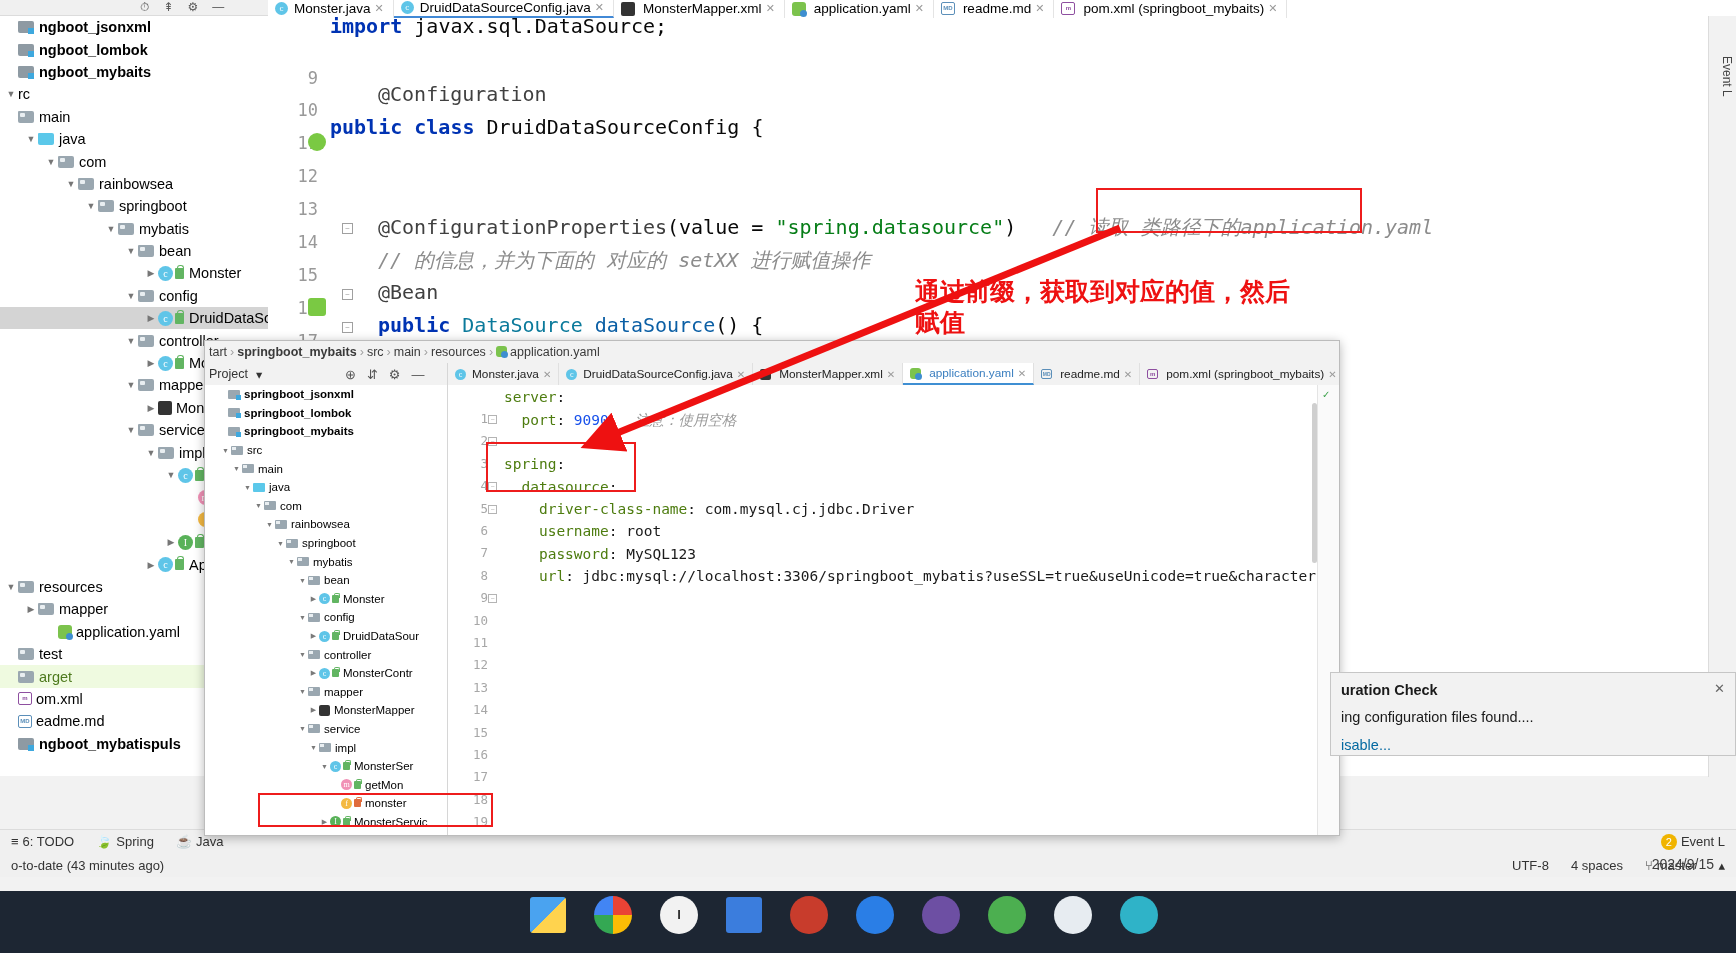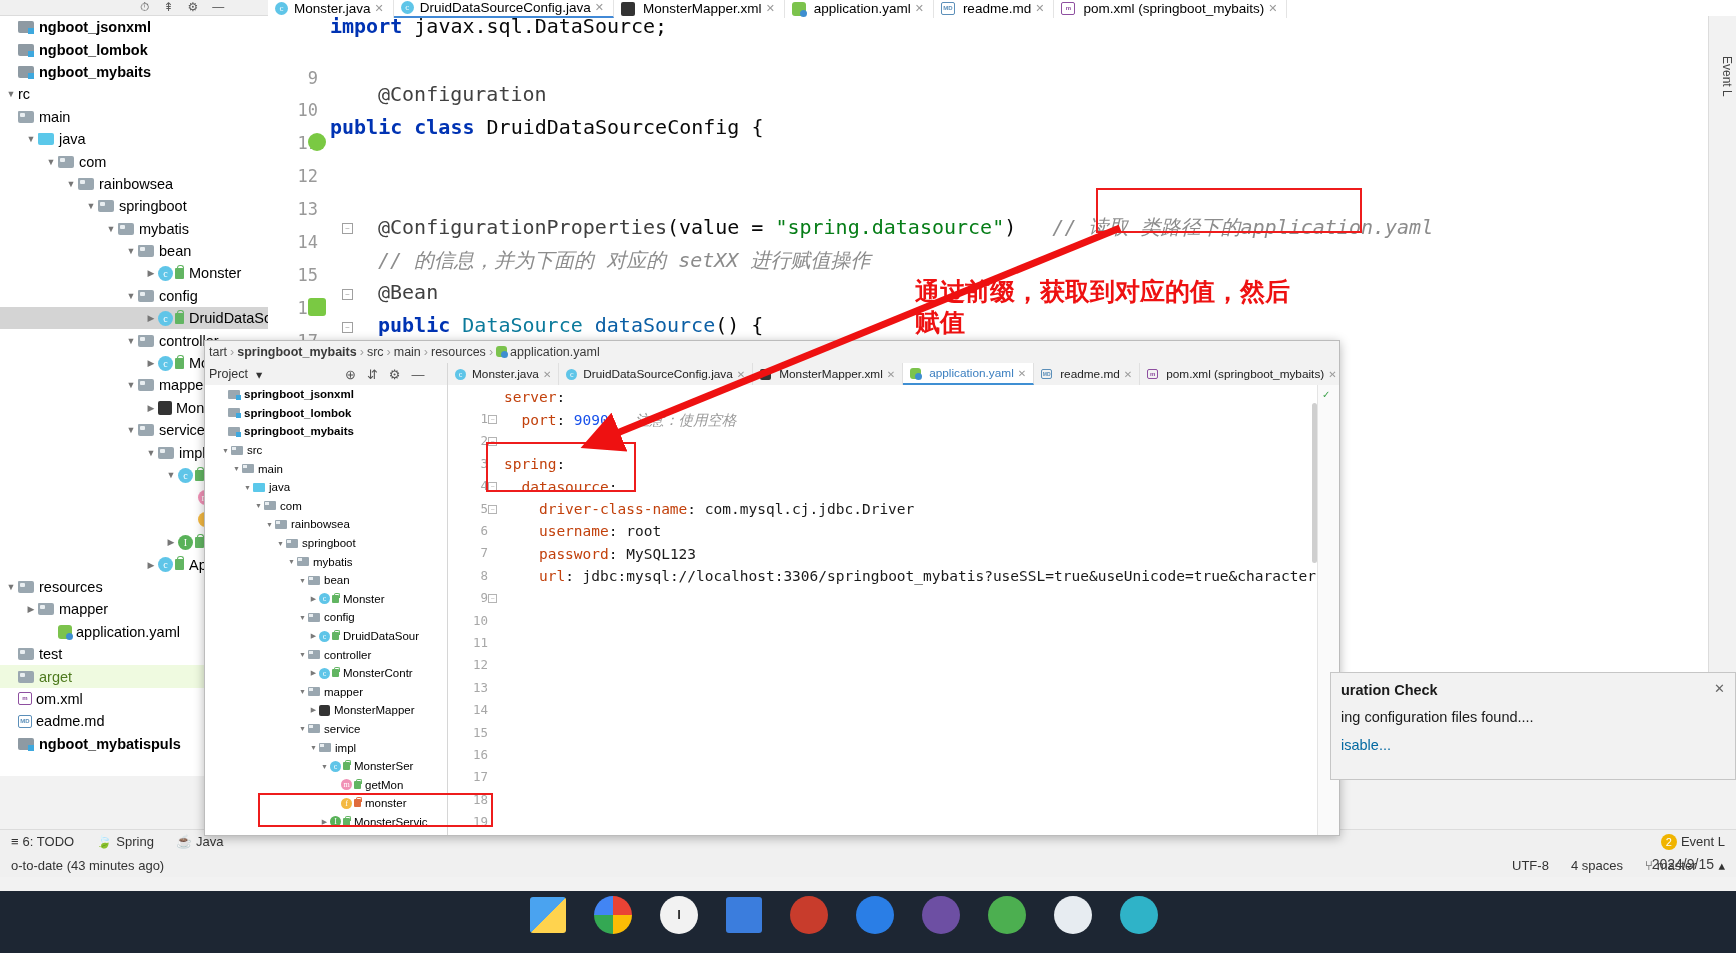--- a/index.html
+++ b/index.html
@@ -124,32 +124,32 @@
   .ilock.red{background:#e06c3c;}
   .ilock.red::before{border-color:#e06c3c;}
   .in-editor { position:absolute; left:242px; top:22px; right:0; bottom:0; background:#fff; border-left:1px solid #d6d6d6;}
   .in-tabs { position:absolute; left:0; top:0; height:22px; width:100%; display:flex; align-items:center; font-size:11.8px; background:#f2f2f2;}
   .itab { display:flex; align-items:center; gap:4px; padding:0 7px; height:22px; white-space:nowrap; border-right:1px solid #e0e0e0; color:#222;}
   .itab.active { background:#fff; border-bottom:2px solid #3f8fd3; color:#3a7ebf;}
   .itab .x { color:#9a9a9a; font-size:10px;}
   .in-gutter { position:absolute; left:0; top:22px; width:52px; bottom:0; background:#fff;}
   .ignum { position:absolute; right:12px; color:#a7a7a7; font-family:"DejaVu Sans Mono", monospace; font-size:12.5px;}
   .yline { position:absolute; left:56px; font-family:"DejaVu Sans Mono", monospace; font-size:14.5px; white-space:nowrap;}
-  .ykey { color:#c2410c; }
+  .ykey { color:#4d7c0f; }
   .yval { color:#1a1a1a; }
   .ynum { color:#1750eb; }
   .ycmt { color:#9b9b9b; font-style:italic; }
   .ifold { position:absolute; left:40px; width:9px; height:9px; border:1px solid #b4b4b4; color:#b4b4b4; font-size:7px; line-height:7px; text-align:center;}
   .in-scroll { position:absolute; right:22px; top:40px; width:5px; height:160px; background:#cfcfcf; border-radius:3px;}
   .in-rightcol { position:absolute; right:0; top:22px; width:22px; bottom:0; background:#fafafa; border-left:1px solid #e4e4e4;}
 
   .arrow-svg { position:absolute; left:0; top:0; width:1736px; height:953px; pointer-events:none; }
 
   
-  .notif { position:absolute; left:1330px; top:672px; width:406px; height:108px; background:#f2f2f2; border:1px solid #c6c6c6; }
+  .notif { position:absolute; left:1330px; top:672px; width:406px; height:84px; background:#f2f2f2; border:1px solid #c6c6c6; }
   .notif-title{ position:absolute; left:10px; top:9px; font-size:14.5px; font-weight:bold; color:#1a1a1a; white-space:nowrap;}
   .notif-body{ position:absolute; left:10px; top:36px; font-size:14.5px; color:#1a1a1a; white-space:nowrap;}
   .notif-link{ position:absolute; left:10px; top:64px; font-size:14.5px; color:#0369a1; white-space:nowrap;}
   .notif-x{ position:absolute; right:10px; top:8px; color:#666; font-size:13px;}
 
   .badge-circle{ width:16px;height:16px;border-radius:50%;background:#f0b400;color:#fff;font-size:11px;line-height:16px;text-align:center;display:inline-block;}
 </style>
 </head>
 <body>
 

